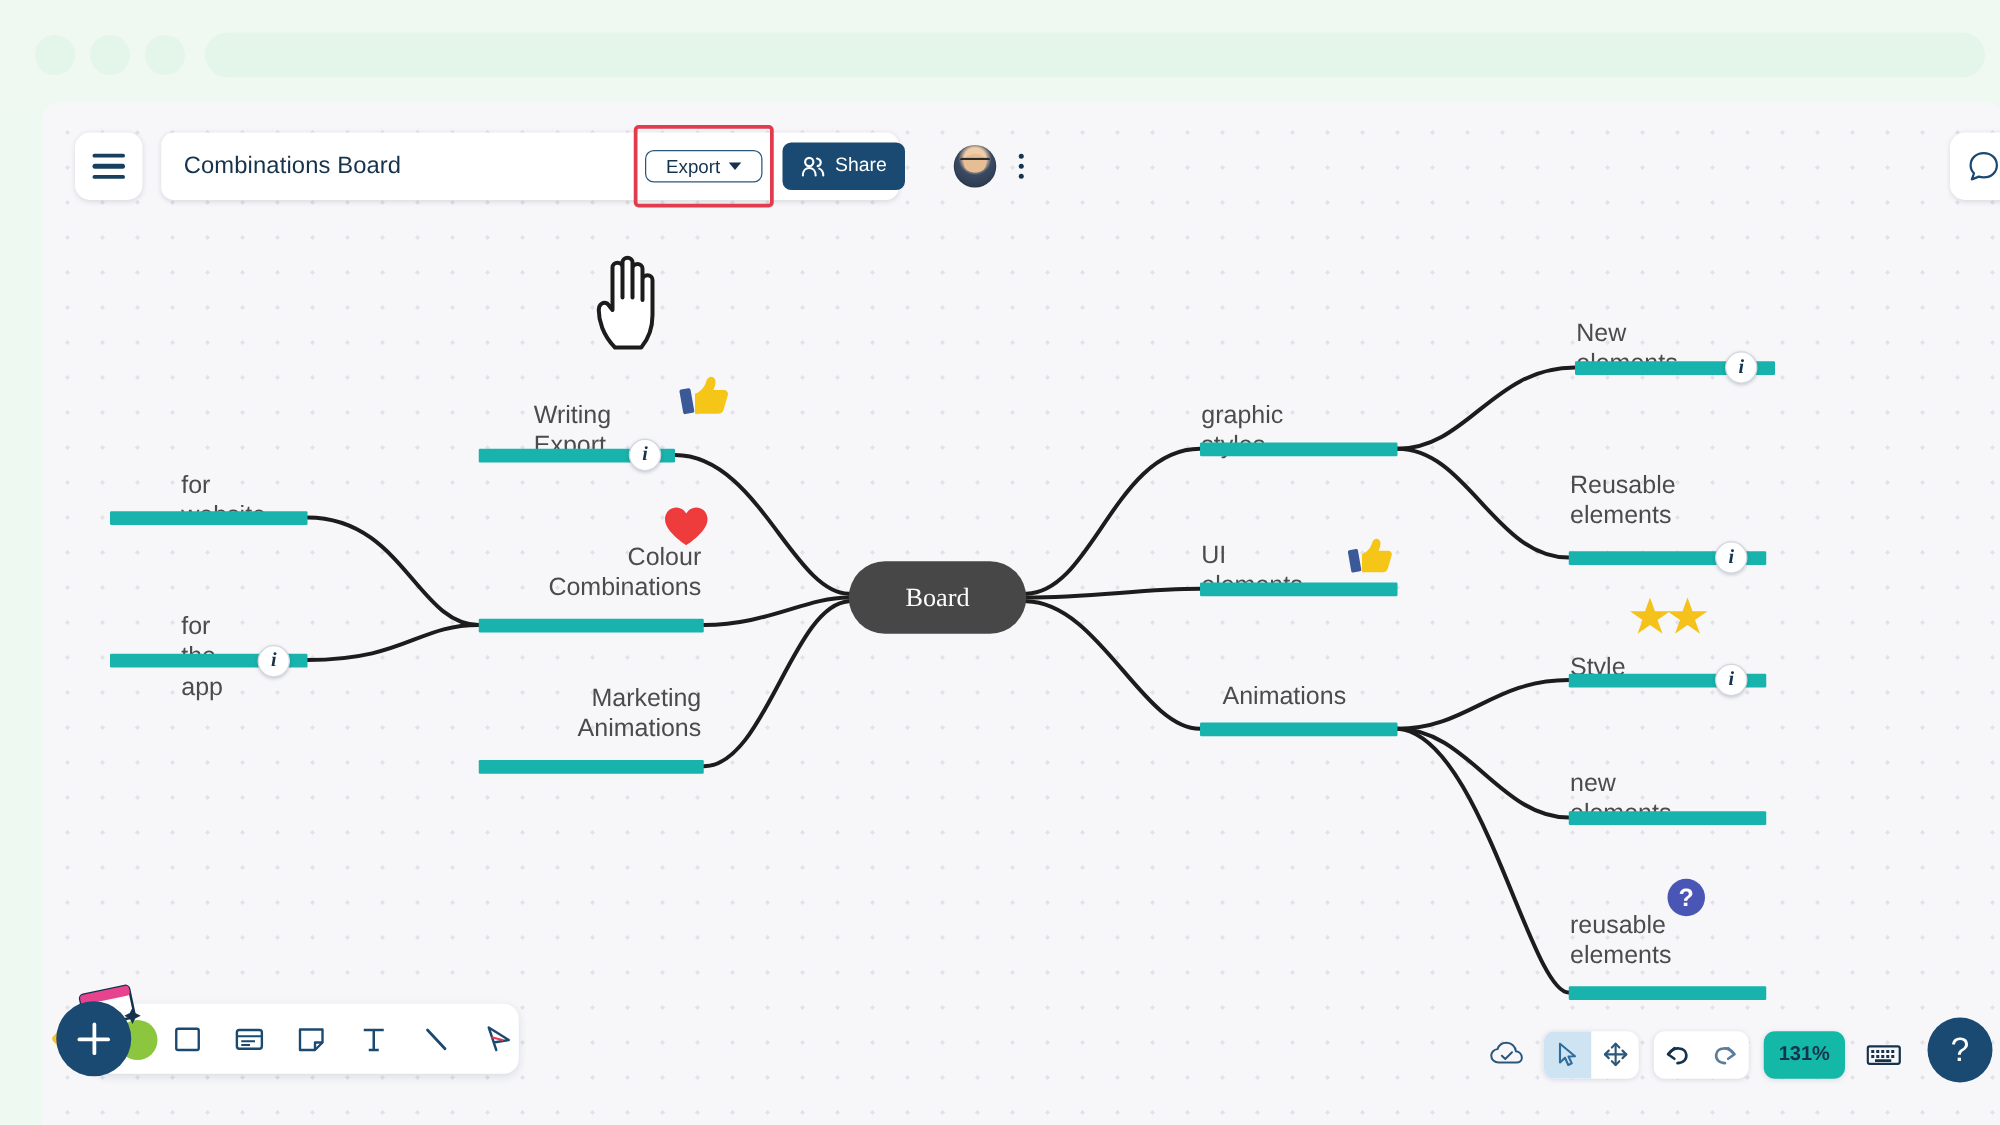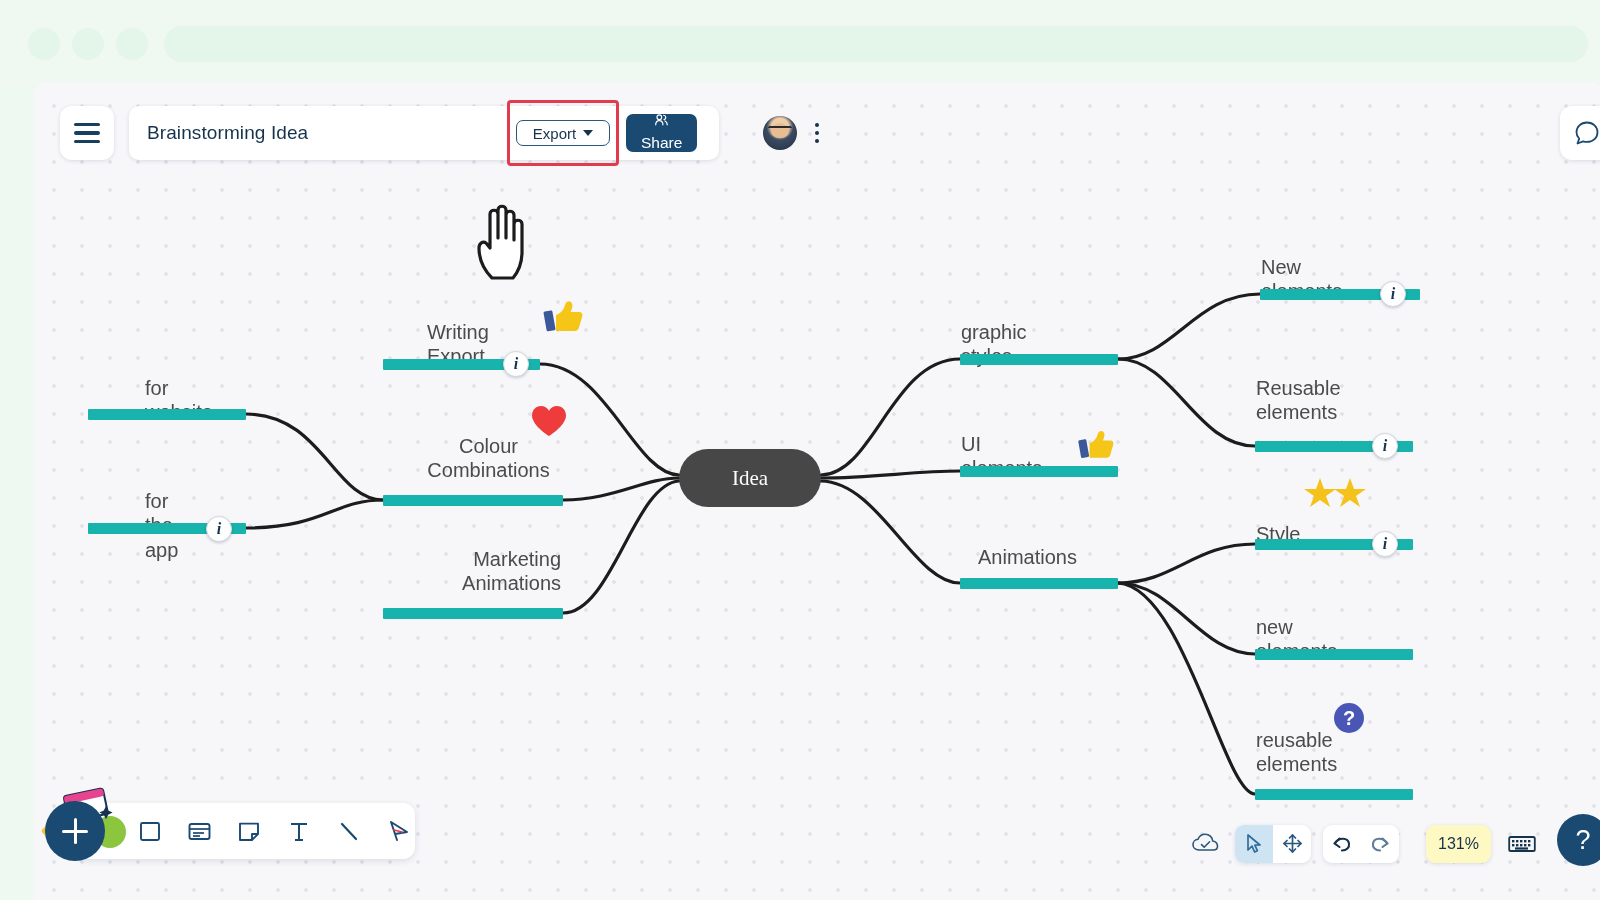--- a/index.html
+++ b/index.html
@@ -79,21 +79,21 @@
     font-size: 15px; color: #16334d; cursor: pointer;
   }
   #export-caret {
     width: 0; height: 0; border-left: 5px solid transparent;
     border-right: 5px solid transparent; border-top: 6px solid #16334d;
   }
   #share-button {
     position: absolute; left: 497px; top: 8px;
     height: 38px; padding: 0 15px; border-radius: 7px;
     background: #1a4971; color: #fff; font-size: 15.5px;
-    display: flex; align-items: center; gap: 8px; cursor: pointer; flex-direction: column;
+    display: flex; align-items: center; gap: 8px; cursor: pointer;
   }
   #avatar {
     position: absolute; left: 634px; top: 10px;
     width: 34px; height: 34px; border-radius: 50%;
     background: radial-gradient(circle at 50% 32%, #f0cdaa 0 30%, #3a4a61 46%, #243244 100%);
     overflow: hidden; box-shadow: inset 0 0 0 1px rgba(0,0,0,.08);
   }
   #avatar::before{
     content:""; position:absolute; left:8px; top:7px; width:18px; height:15px;
     border-radius:50% 50% 45% 45%; background:#e7bd93;
@@ -186,23 +186,23 @@
     box-shadow: 0 1px 4px rgba(20,40,70,.13);
     display: flex; align-items: center; overflow: hidden;
   }
   .vc-cell {
     width: 38px; height: 38px; display: flex; align-items: center;
     justify-content: center; cursor: pointer;
   }
   .vc-cell.active { background: #cfe4f3; }
   #zoom-level {
     height: 38px; min-width: 62px; padding: 0 12px; border-radius: 9px;
-    background: #fef9c3; box-shadow: 0 1px 4px rgba(20,40,70,.13);
+    background: #14b8a6; box-shadow: 0 1px 4px rgba(20,40,70,.13);
     display: flex; align-items: center; justify-content: center;
-    font-size: 16px; font-weight: normal; color: #16334d; cursor: pointer; margin-left: 15px;
+    font-size: 16px; font-weight: bold; color: #16334d; cursor: pointer;
   }
   #cloud-icon { width: 34px; height: 34px; display:flex; align-items:center; justify-content:center; }
   #keyboard-icon { width: 38px; height: 34px; display:flex; align-items:center; justify-content:center; cursor: pointer;}
   #help-button {
     width: 52px; height: 52px; border-radius: 50%; background: #1a4971;
     display: flex; align-items: center; justify-content: center;
     color: #fff; font-size: 27px; cursor: pointer; margin-left: 4px;
     margin-top: -7px;
   }
 </style>
@@ -245,35 +245,35 @@
 
         <path d="M1084,501 C1140,501 1160,462 1221,462"></path>
 
         <path d="M1084,501 C1140,501 1166,572 1221,572"></path>
 
         <path d="M1084,501 C1150,505 1190,712 1221,712"></path>
       </g>
     </svg>
 
     <div id="central-node">
-      <span id="central-label">Idea</span>
+      <span id="central-label">Board</span>
     </div>
 
     <div class="node">
       <span class="node-label" style="left:393px; top:238px;">Writing Export</span>
       <span class="node-bar" style="left:349px; top:277px; width:157px;"></span>
       <span class="info-badge" style="left:469px; top:269px;">i</span>
       <svg class="sticker" style="left:505px; top:215px;" width="46" height="42" viewBox="0 0 46 42">
         <rect x="6" y="14" width="9" height="20" rx="1.5" fill="#3b5998" transform="rotate(-10 10 24)"></rect>
         <path d="M17,34 L17,18 C17,18 24,16 26,8 C27.2,3.4 32,3.2 33.2,7 C34.2,10.4 31.6,15 31.6,15 L40,15 C42.6,15 44,17 43.2,19.4 L39.8,31 C39.2,33 37.6,34 35.6,34 Z" fill="#f5c518"></path>
       </svg>
     </div>
 
     <div class="node">
-      <span class="node-label" style="left:382px; top:352px; width:145px; text-align:center;">Colour
+      <span class="node-label" style="left:382px; top:352px; width:145px; text-align:right;">Colour
 Combinations</span>
       <span class="node-bar" style="left:349px; top:413px; width:180px;"></span>
       <svg class="sticker" style="left:496px; top:322px;" width="38" height="34" viewBox="0 0 38 34">
         <path d="M19,32 C19,32 2,21.5 2,11.5 C2,6 6,2 11,2 C14.4,2 17.4,4 19,6.8 C20.6,4 23.6,2 27,2 C32,2 36,6 36,11.5 C36,21.5 19,32 19,32 Z" fill="#ee3b3b"></path>
       </svg>
     </div>
 
     <div class="node">
       <span class="node-label" style="left:382px; top:465px; width:145px; text-align:right;">Marketing
 Animations</span>
@@ -349,21 +349,21 @@
     </div>
   </div>
 
   <div id="menu-button">
     <i></i>
     <i></i>
     <i></i>
   </div>
 
   <div id="header-card">
-    <span id="board-title">Brainstorming Idea</span>
+    <span id="board-title">Combinations Board</span>
 
     <div id="export-wrap">
       <div id="export-button">
         <span>Export</span>
         <span id="export-caret"></span>
       </div>
     </div>
 
     <div id="share-button">
       <svg width="19" height="17" viewBox="0 0 19 17">

